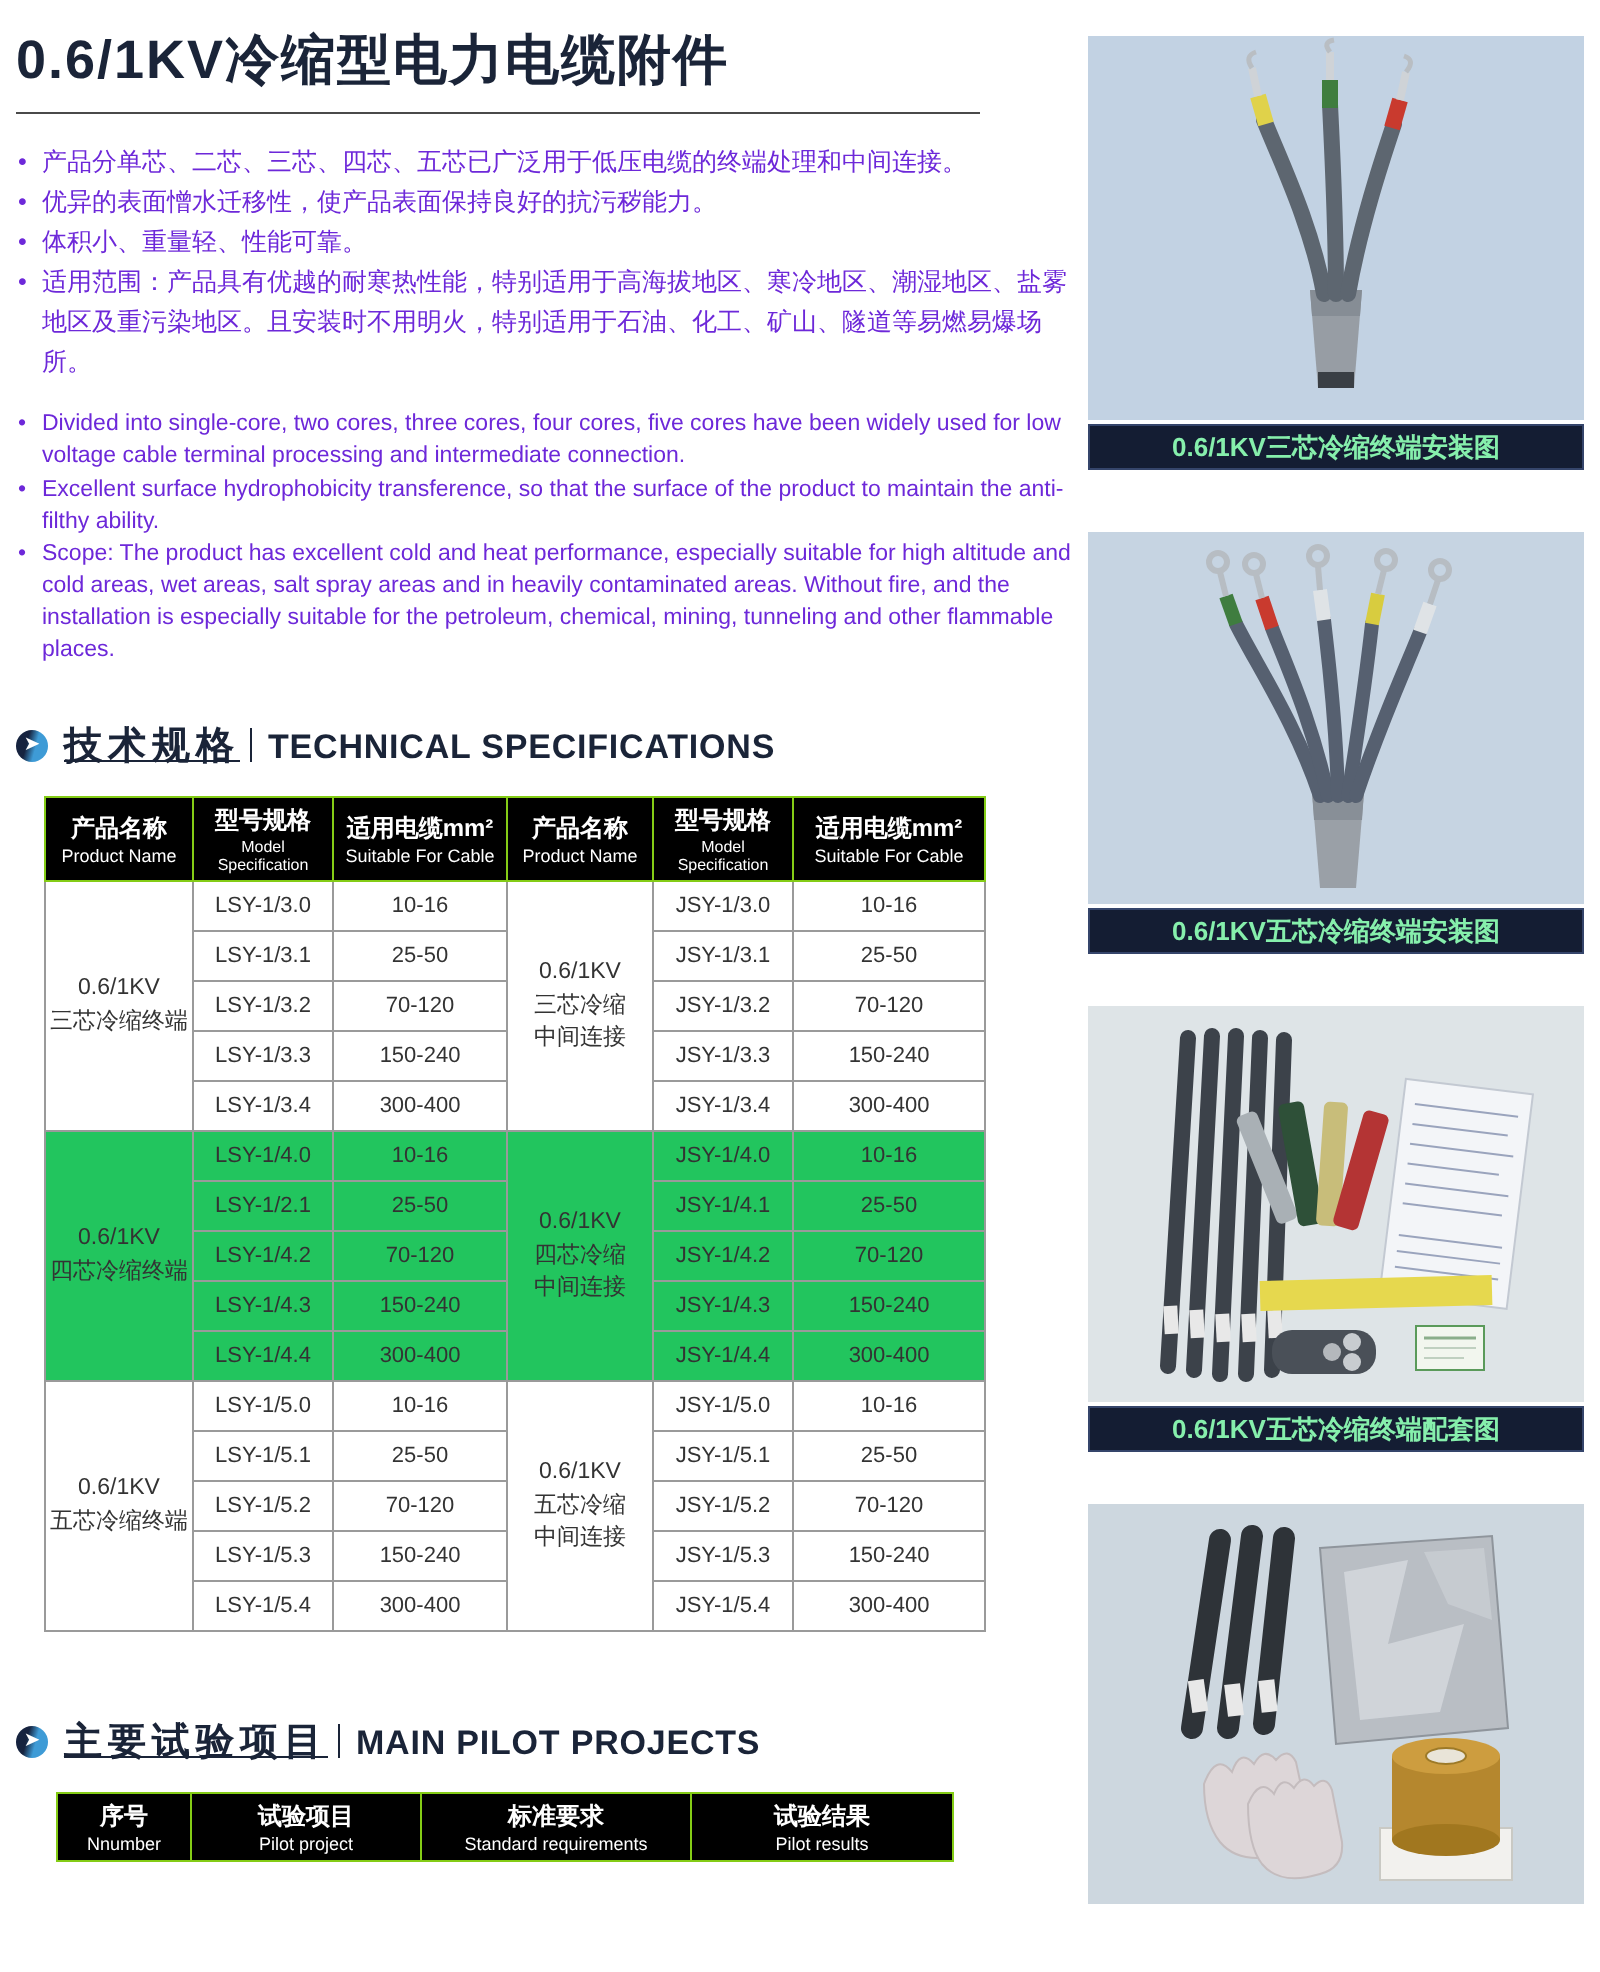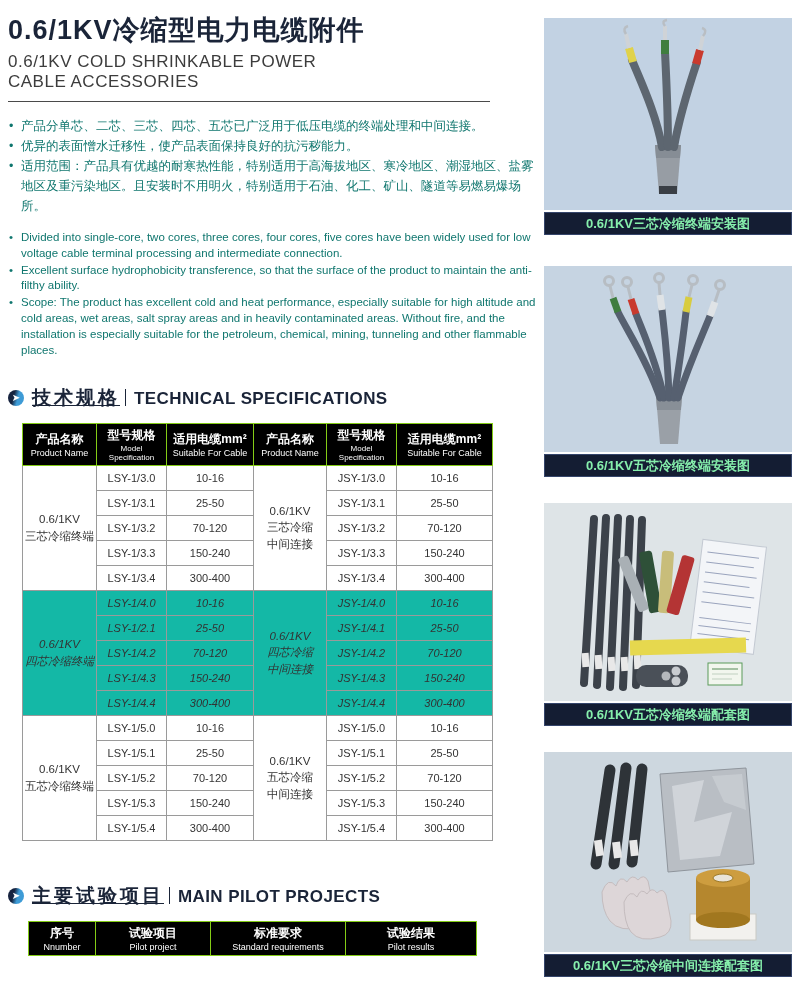--- a/index.html
+++ b/index.html
@@ -21,21 +21,21 @@
   .title-en {
     font-size: 17px; color: #3c3c3c; line-height: 1.2; letter-spacing: 0.5px;
   }
   .title-rule {
     border: none; border-top: 1px solid #4a4a4a; margin: 8px 0 14px 0; width: 482px;
   }
 
   
   ul.features { list-style: none; margin: 0 0 14px 0; padding: 0; }
   ul.features li {
-    position: relative; padding-left: 13px; color: #0f766e;
+    position: relative; padding-left: 13px; color: #6d28d9;
   }
   ul.features li::before {
     content: "\2022"; position: absolute; left: 1px; top: 0;
   }
   ul.features.zh li { font-size: 12.5px; line-height: 1.6; }
   ul.features.en li { font-size: 11.5px; line-height: 1.38; margin-bottom: 1px; }
 
   
   .section-header { display: flex; align-items: center; margin: 26px 0 12px 0; }
   .section-icon {
@@ -65,21 +65,21 @@
     padding: 3px 1px; vertical-align: middle;
   }
   table.data-table th .h-zh { display: block; font-size: 12px; font-weight: bold; }
   table.data-table th .h-en { display: block; font-size: 9px; font-weight: normal; letter-spacing: 0; }
   table.data-table td {
     border: 1px solid #9a9a9a; text-align: center; vertical-align: middle;
     font-size: 11px; color: #333333; background: #ffffff; padding: 2px;
   }
   table.spec { width: 470px; }
   table.spec td { height: 25px; }
-  table.spec tr.shaded td { background: #14b8a6; font-style: italic; }
+  table.spec tr.shaded td { background: #22c55e; }
   table.spec td.prod { font-size: 11.5px; line-height: 1.45; }
   table.pilot { width: 448px; margin-left: 20px; }
 
   
   .card { margin-bottom: 0; }
   .card .photo { display: block; width: 248px; }
   .card .caption {
     height: 23px; line-height: 21px; background: #141d33; color: #86efac;
     font-size: 13px; font-weight: bold; text-align: center;
     border: 1px solid #35456b; margin-top: 2px;
@@ -91,29 +91,26 @@
   #card-4 { margin-top: 26px; }
 </style>
 </head>
 <body>
 
 <div class="page">
 
   <div class="left-col">
 
     <div class="title-zh">0.6/1KV冷缩型电力电缆附件</div>
-    <div class="title-en">
-      <span>0.6/1KV COLD SHRINKABLE POWER</span><br>
-      <span>CABLE ACCESSORIES</span>
-    </div>
     <hr class="title-rule">
 
     <ul class="features zh">
         <li>产品分单芯、二芯、三芯、四芯、五芯已广泛用于低压电缆的终端处理和中间连接。</li>
         <li>优异的表面憎水迁移性，使产品表面保持良好的抗污秽能力。</li>
+        <li>体积小、重量轻、性能可靠。</li>
         <li>适用范围：产品具有优越的耐寒热性能，特别适用于高海拔地区、寒冷地区、潮湿地区、盐雾地区及重污染地区。且安装时不用明火，特别适用于石油、化工、矿山、隧道等易燃易爆场所。</li>
       </ul>
     <ul class="features en">
         <li>Divided into single-core, two cores, three cores, four cores, five cores have been widely used for low voltage cable terminal processing and intermediate connection.</li>
         <li>Excellent surface hydrophobicity transference, so that the surface of the product to maintain the anti-filthy ability.</li>
         <li>Scope: The product has excellent cold and heat performance, especially suitable for high altitude and cold areas, wet areas, salt spray areas and in heavily contaminated areas. Without fire, and the installation is especially suitable for the petroleum, chemical, mining, tunneling and other flammable places.</li>
       </ul>
 
     <div class="section-header">
       <span class="section-icon">➤</span>
@@ -437,16 +434,15 @@
           <path d="M58,140 q6,-16 14,-6 q4,-12 11,-4 q5,-9 11,-2 q6,-7 10,1 l6,28 q2,14 -12,18 q-22,6 -32,-6 q-8,-10 -8,-29 Z"></path>
           <path d="M80,150 q6,-14 13,-5 q4,-10 10,-3 q5,-8 10,-1 q6,-6 9,2 l5,26 q1,13 -11,16 q-20,6 -29,-5 q-7,-9 -7,-30 Z"></path>
         </g>
 
         <rect x="146" y="162" width="66" height="26" fill="#f2f1ee" stroke="#c9c9c4" stroke-width="1"></rect>
         <rect x="152" y="126" width="54" height="42" fill="#b5872e"></rect>
         <ellipse cx="179" cy="126" rx="27" ry="9" fill="#cd9d3f"></ellipse>
         <ellipse cx="179" cy="126" rx="10" ry="4" fill="#e9e4d8" stroke="#9d7a28" stroke-width="1"></ellipse>
         <ellipse cx="179" cy="168" rx="27" ry="8" fill="#a1771f"></ellipse>
       </svg>
-      <div class="caption">0.6/1KV三芯冷缩中间连接配套图</div>
     </div>
   </div>
 </div>
 
 </body></html>

